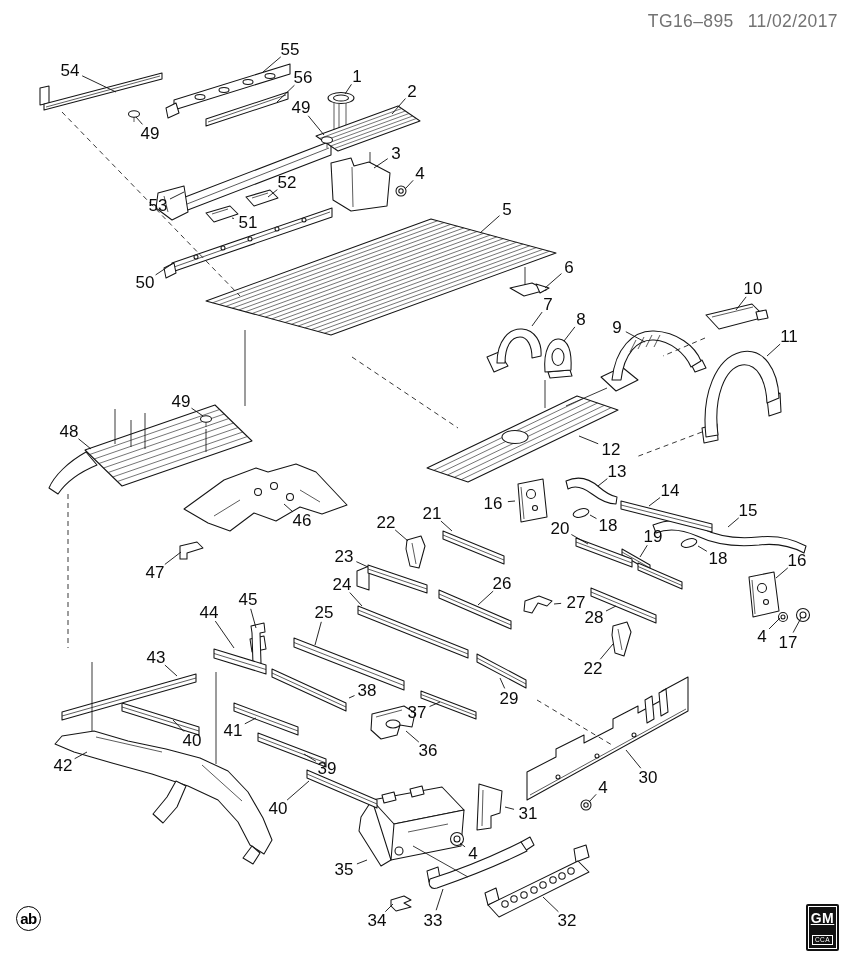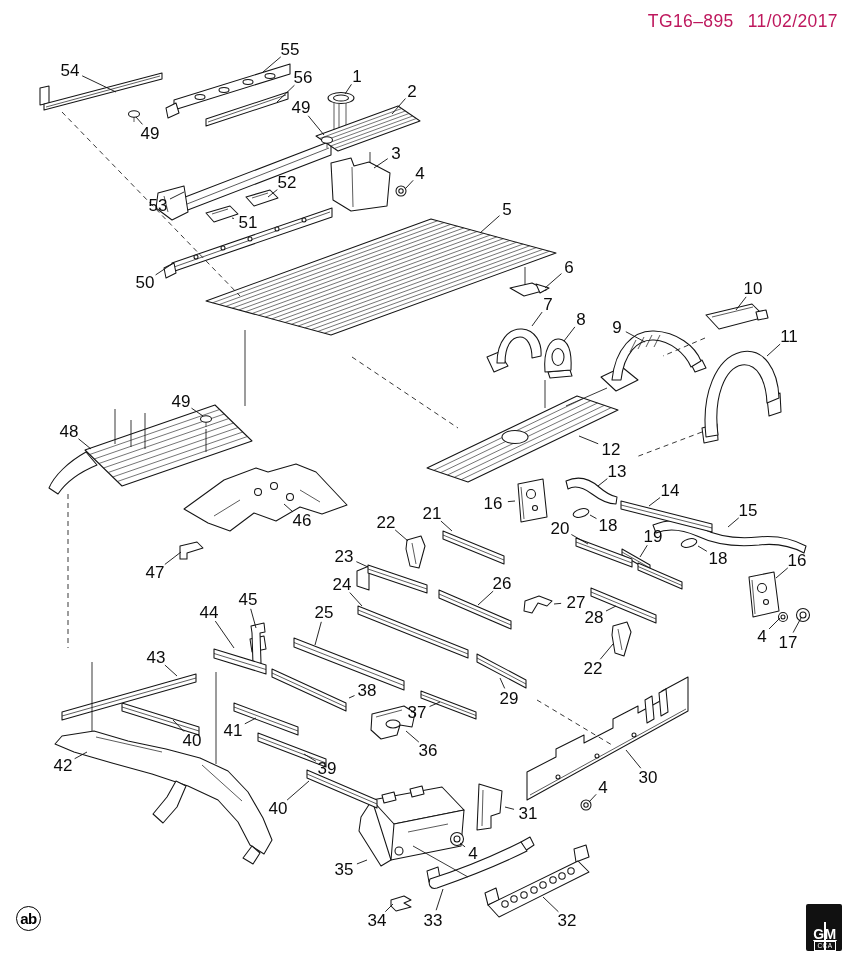--- a/index.html
+++ b/index.html
@@ -1,38 +1,38 @@
 <!DOCTYPE html>
 <html><head>
 <meta charset="utf-8">
 <style>
   html,body{margin:0;padding:0;background:#ffffff;}
   #page{position:relative;width:851px;height:960px;background:#fff;overflow:hidden;
         font-family:"Liberation Sans",sans-serif;}
-  #header{position:absolute;top:11px;right:13px;font-size:17.5px;color:#be185d;
+  #header{position:absolute;top:11px;right:13px;font-size:17.5px;color:#737373;
           letter-spacing:.4px;white-space:nowrap;}
   #header .doc{margin-right:14px;}
   svg{position:absolute;left:0;top:0;}
   
   #parts polygon,#parts path,#parts ellipse,#parts circle,#parts rect{
      fill:#fff;stroke:#151515;stroke-width:1.05;stroke-linejoin:round;stroke-linecap:round;}
   #parts line{stroke:#151515;stroke-width:.7;}
   #parts g.ribs line{stroke:#2a2a2a;stroke-width:.65;}
   #aux line{stroke:#151515;stroke-width:.85;}
   .dash{stroke-dasharray:5 4;}
   #callouts line{stroke:#101010;stroke-width:.9;}
   #callouts text{font-family:"Liberation Sans",sans-serif;font-size:17px;fill:#0b0b0b;
      text-anchor:middle;}
   
   #ab-mark{position:absolute;left:16px;top:906px;width:23px;height:23px;border:1.6px solid #000;
      border-radius:50%;display:flex;align-items:center;justify-content:center;
      font-size:15px;font-weight:600;letter-spacing:-.5px;color:#000;}
   #gm-logo{position:absolute;left:806px;top:904px;width:33px;height:47px;background:#111;
-     border-radius:2px;box-sizing:border-box;padding:18px;display:flex;flex-direction:column;
-     align-items:flex-start;}
+     border-radius:2px;box-sizing:border-box;padding:2px;display:flex;flex-direction:column;
+     align-items:flex-end;}
   #gm-logo .inner{flex:1;width:100%;border:1px solid #fff;box-sizing:border-box;
      display:flex;flex-direction:column;align-items:center;justify-content:space-between;}
   #gm-logo .gm{color:#fff;font-weight:700;font-size:14px;text-decoration:underline;
      line-height:1;margin-top:4px;letter-spacing:.5px;}
   #gm-logo .sub{border:1px solid #fff;color:#fff;font-size:6.5px;line-height:1.3;
      padding:0 2px;margin-bottom:3px;letter-spacing:.5px;}
 </style>
 </head>
 <body>
 

